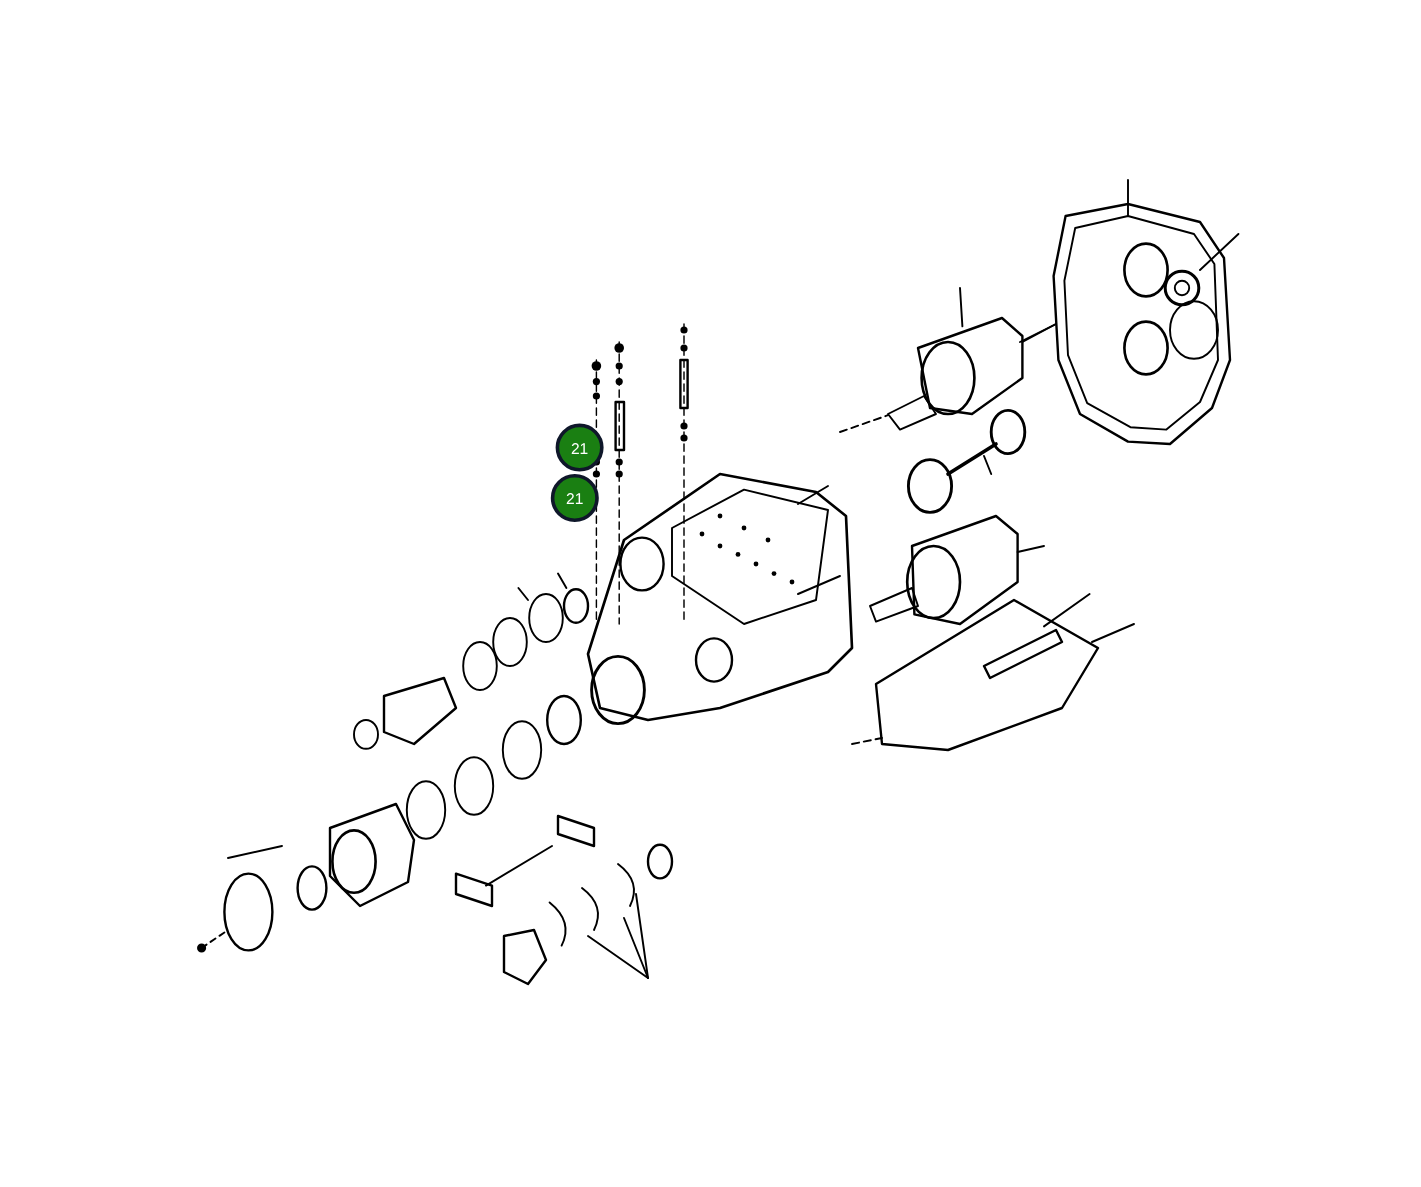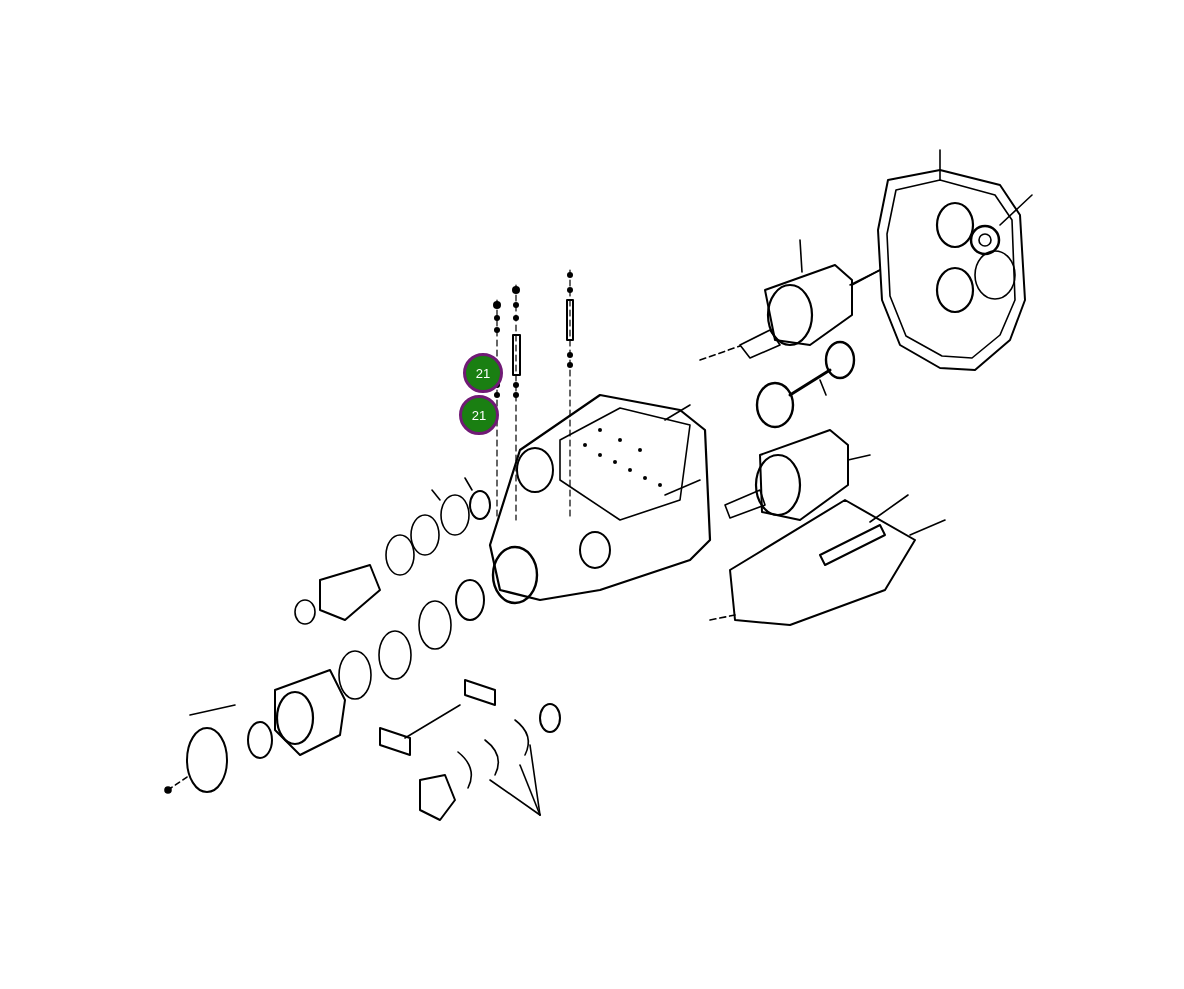--- a/index.html
+++ b/index.html
@@ -1,18 +1,18 @@
 <!DOCTYPE html>
 <html><head>
 <meta charset="utf-8">
 <style>
   html,body{margin:0;padding:0;background:#ffffff;}
   body{width:1184px;height:989px;position:relative;overflow:hidden;font-family:"Liberation Sans",sans-serif;}
   #diagram{position:absolute;left:0;top:0;width:1184px;height:989px;}
-  .callout{position:absolute;width:34px;height:34px;border-radius:50%;background:#1a7f12;border:3px solid #701a75;
+  .callout{position:absolute;width:34px;height:34px;border-radius:50%;background:#1a7f12;border:3px solid #0f172a;
     color:#ffffff;font-size:13px;display:flex;align-items:center;justify-content:center;cursor:pointer;box-sizing:content-box;}
 </style>
 </head>
 <body>
 
 <svg id="diagram" viewBox="0 0 1184 989" xmlns="http://www.w3.org/2000/svg" fill="none" stroke="#000" stroke-width="1.6" stroke-linecap="round" stroke-linejoin="round">
 
   <g>
     <path d="M888,180 L940,170 L1000,185 L1020,215 L1025,300 L1010,340 L975,370 L940,368 L900,345 L882,300 L878,230 Z" stroke-width="2"></path>
     <path d="M896,190 L940,180 L995,195 L1012,220 L1015,300 L1000,335 L972,358 L942,356 L906,336 L890,296 L887,234 Z"></path>

